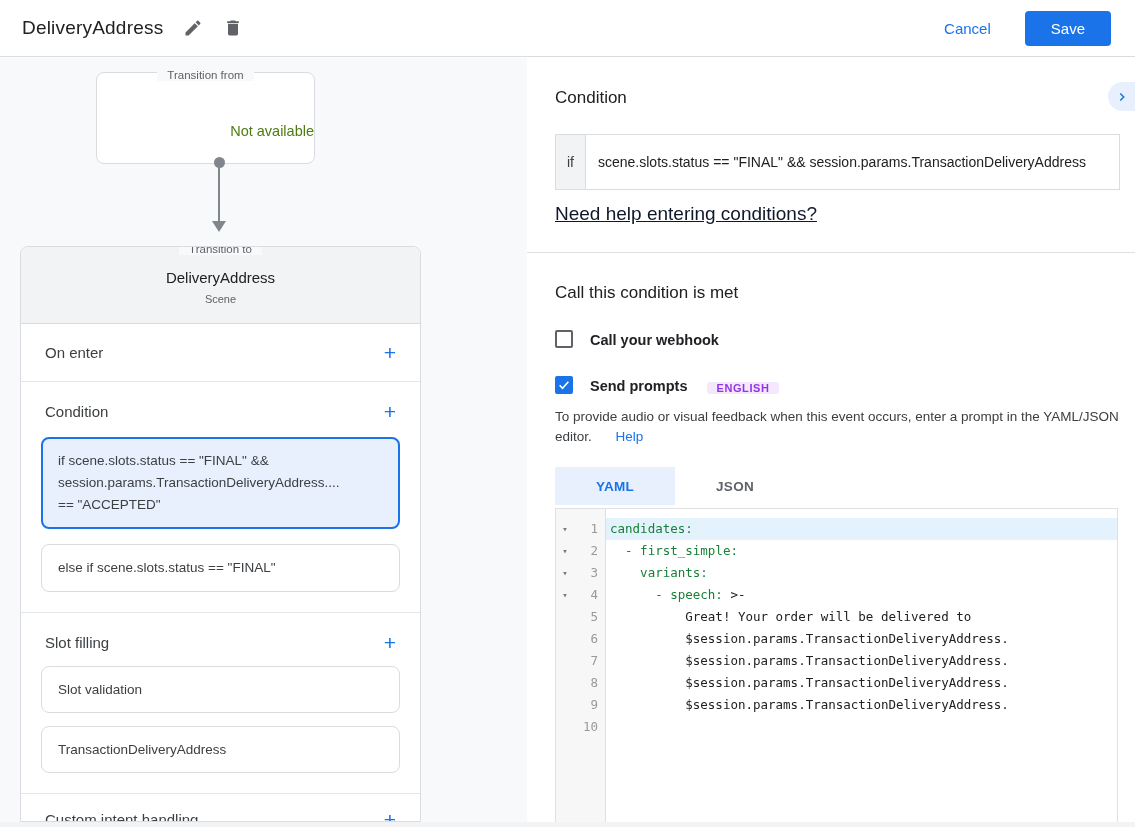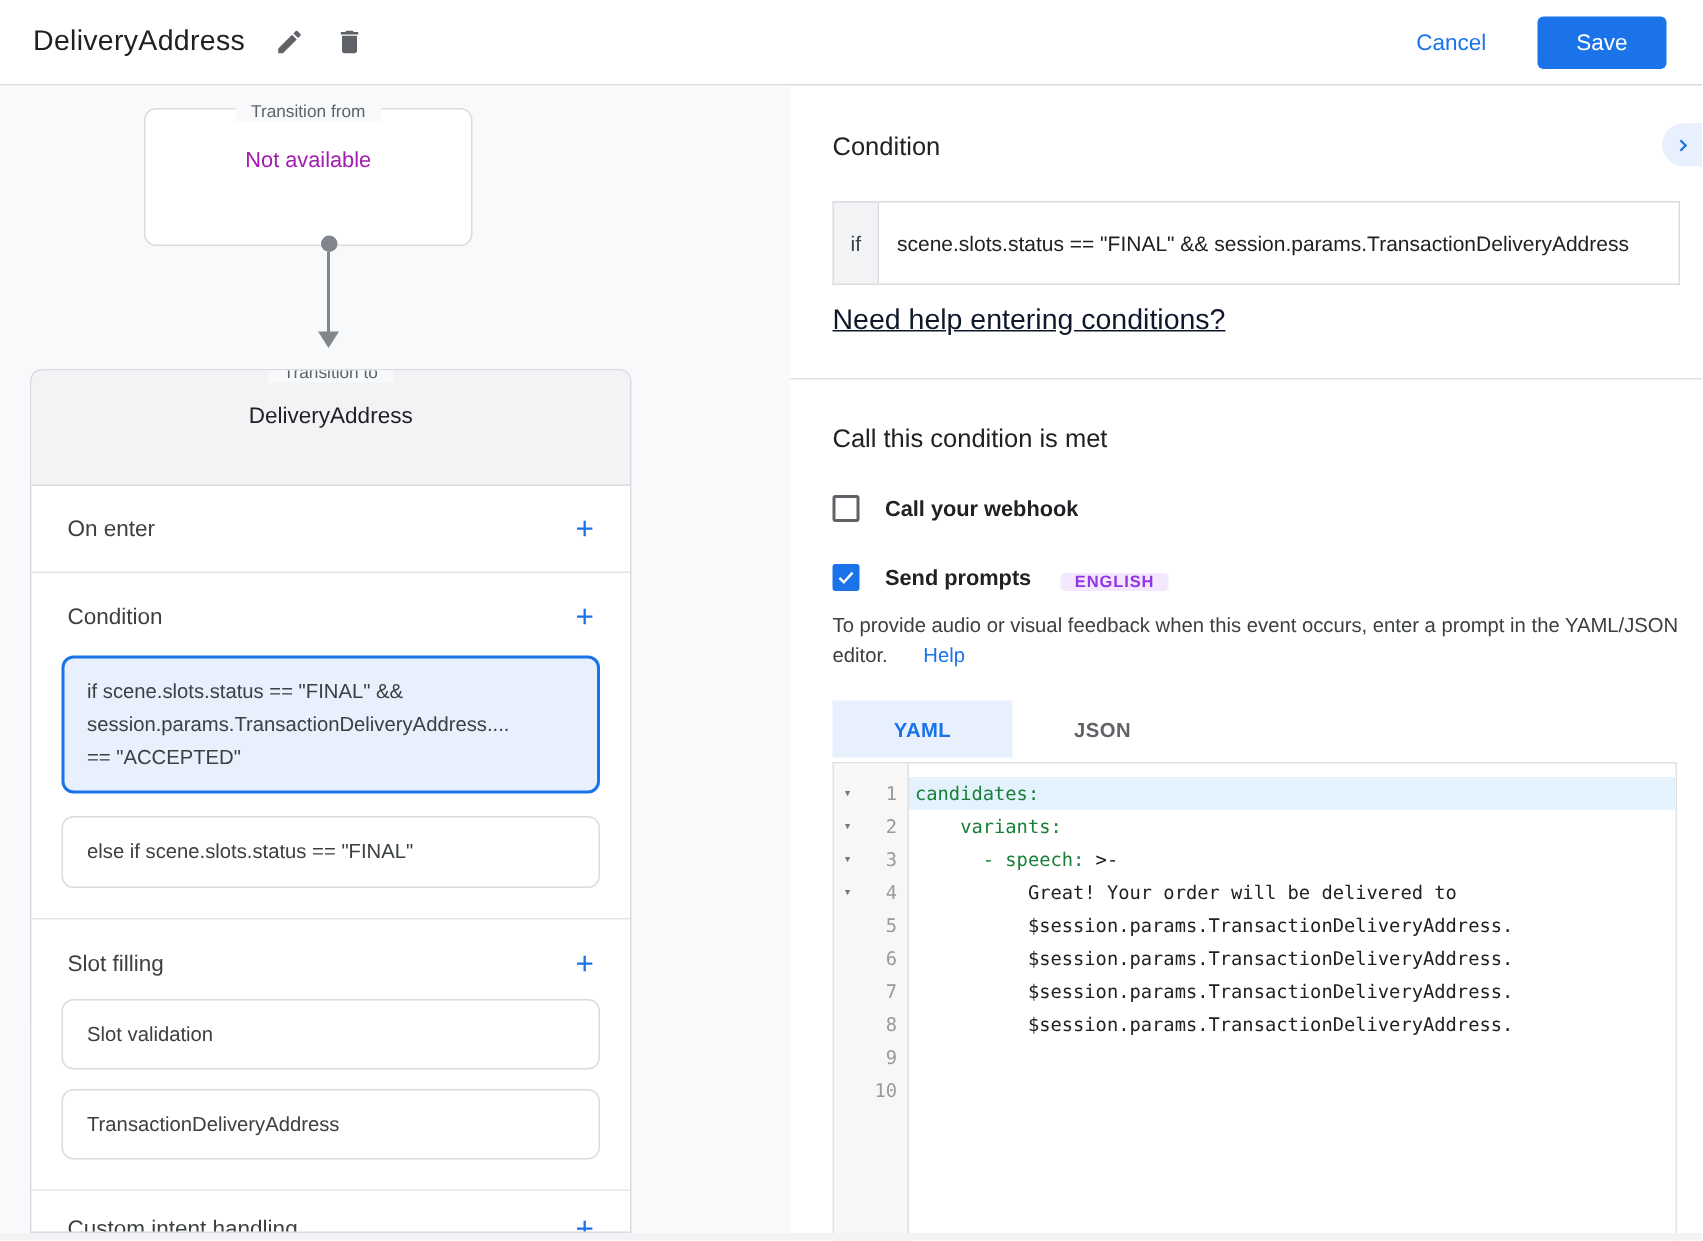--- a/index.html
+++ b/index.html
@@ -17,21 +17,21 @@
   .save-btn { background:#1a73e8; color:#fff; font-size:15px; font-weight:500; border:none;
     border-radius:4px; padding:9px 26px; cursor:pointer; font-family:"Liberation Sans",sans-serif; }
 
   
   .left-zone { position:absolute; top:58px; left:0; width:527px; height:764px; background:#f8f9fa; }
 
   .tbox { position:absolute; background:#fff; border:1px solid #dadce0; border-radius:8px; }
   .tbox-legend { position:absolute; top:-8px; left:0; right:0; text-align:center; }
   .tbox-legend span { background:#f8f9fa; padding:0 10px; font-size:11.5px; color:#5f6368; }
   .tfrom { left:96px; top:14px; width:219px; height:92px; }
-  .tfrom-value { text-align:center; margin-top:26px; font-size:14.5px; color:#a21caf; }
+  .tfrom-value { text-align:right; margin-top:50px; font-size:14.5px; color:#4d7c0f; }
 
   .conn-dot { position:absolute; left:214px; top:99px; width:11px; height:11px; border-radius:50%; background:#80868b; }
   .conn-line { position:absolute; left:218px; top:110px; width:2px; height:54px; background:#80868b; }
   .conn-arrow { position:absolute; left:212px; top:163px; width:0; height:0;
     border-left:7px solid transparent; border-right:7px solid transparent; border-top:11px solid #80868b; }
 
   .tto { left:20px; top:188px; width:401px; height:576px; border-radius:8px 8px 0 0; overflow:hidden; }
   .tto-head { background:#f1f3f4; height:77px; border-bottom:1px solid #dadce0; text-align:center; padding-top:22px; }
   .tto-name { font-size:15px; color:#202124; }
   .tto-type { font-size:11px; color:#5f6368; margin-top:7px; }
@@ -130,20 +130,21 @@
   <div class="conn-line"></div>
   <div class="conn-arrow"></div>
 
   <div class="tbox tto">
     <div class="tbox-legend">
       <span>Transition to</span>
     </div>
 
     <div class="tto-head">
       <div class="tto-name">DeliveryAddress</div>
+      <div class="tto-type">Scene</div>
     </div>
 
     <div class="scene-row">
       <span class="scene-row-label">On enter</span>
       <span class="plus">+</span>
     </div>
 
     <div class="scene-section">
       <div class="section-head">
         <span class="scene-row-label">Condition</span>
@@ -257,20 +258,21 @@
           <span class="g-arrow"></span>
           <span class="g-num">9</span>
         </div>
         <div class="gutter-line">
           <span class="g-arrow"></span>
           <span class="g-num">10</span>
         </div>
       </div>
     <div class="code-area" id="editor-code">
         <div class="code-line hl"><span class="tok-k">candidates:</span></div>
+        <div class="code-line"><span>  </span><span class="tok-k">- first_simple:</span></div>
         <div class="code-line"><span>    </span><span class="tok-k">variants:</span></div>
         <div class="code-line"><span>      </span><span class="tok-k">- speech:</span><span> &gt;-</span></div>
         <div class="code-line"><span>          Great! Your order will be delivered to</span></div>
         <div class="code-line"><span>          $session.params.TransactionDeliveryAddress.</span></div>
         <div class="code-line"><span>          $session.params.TransactionDeliveryAddress.</span></div>
         <div class="code-line"><span>          $session.params.TransactionDeliveryAddress.</span></div>
         <div class="code-line"><span>          $session.params.TransactionDeliveryAddress.</span></div>
         <div class="code-line"></div>
       </div>
   </div>

